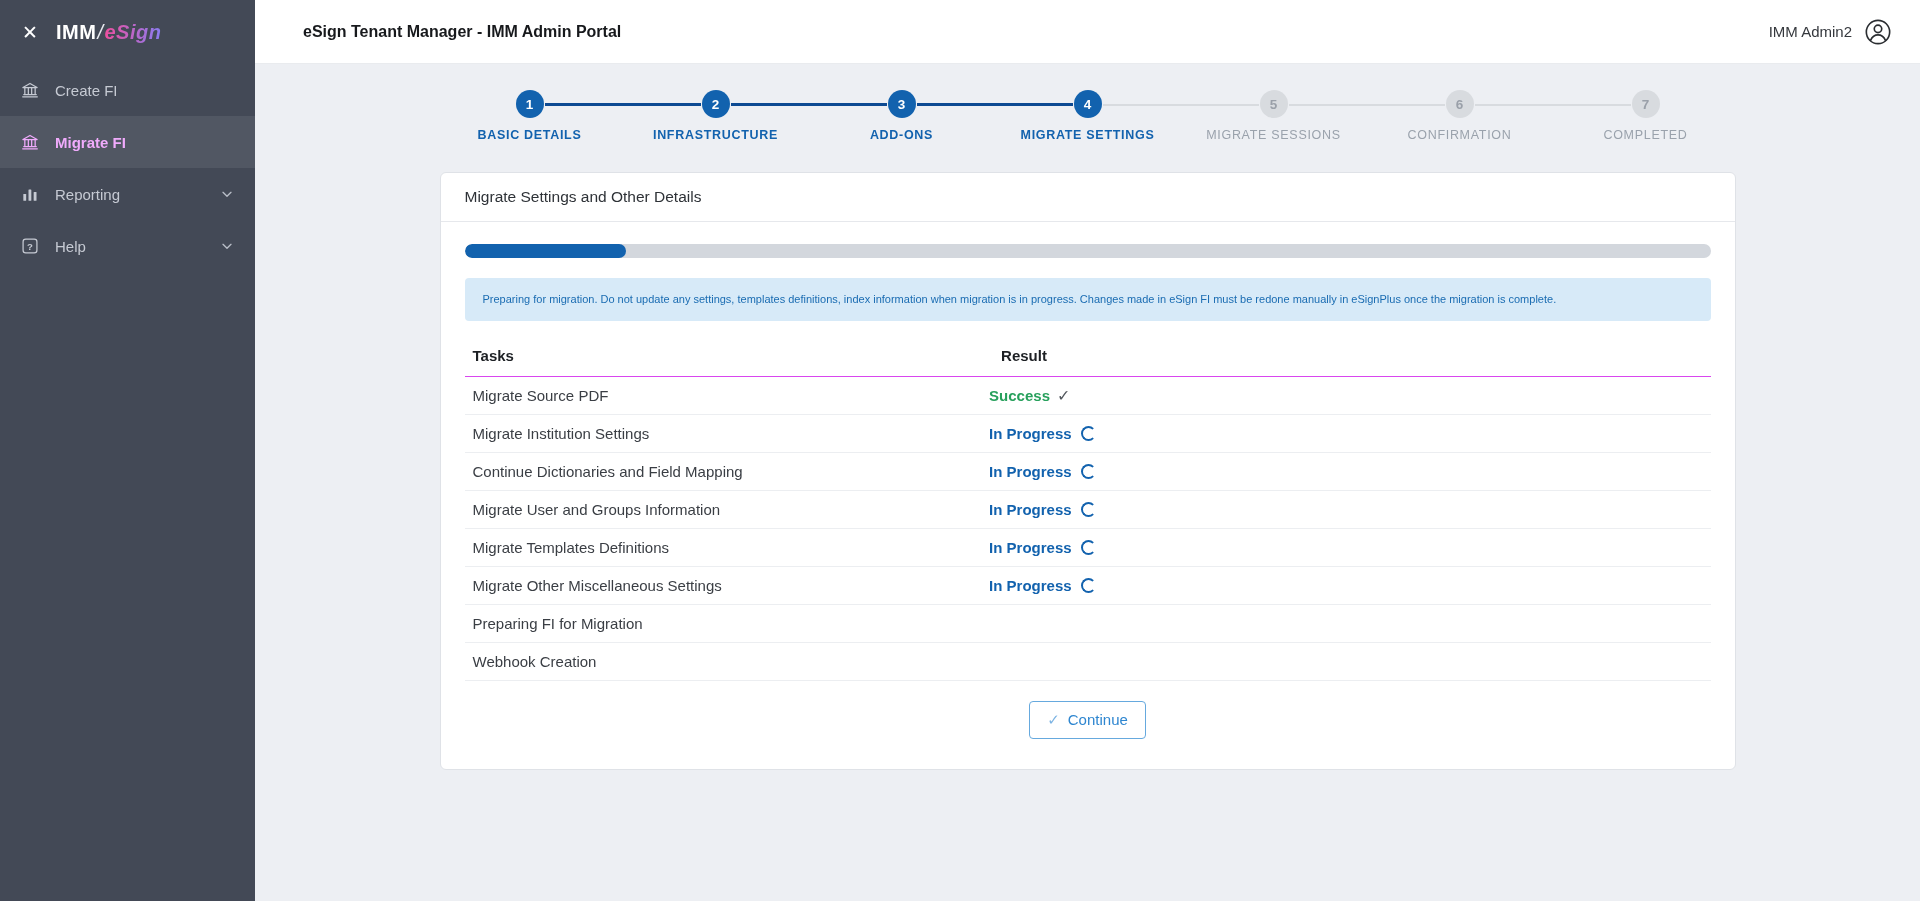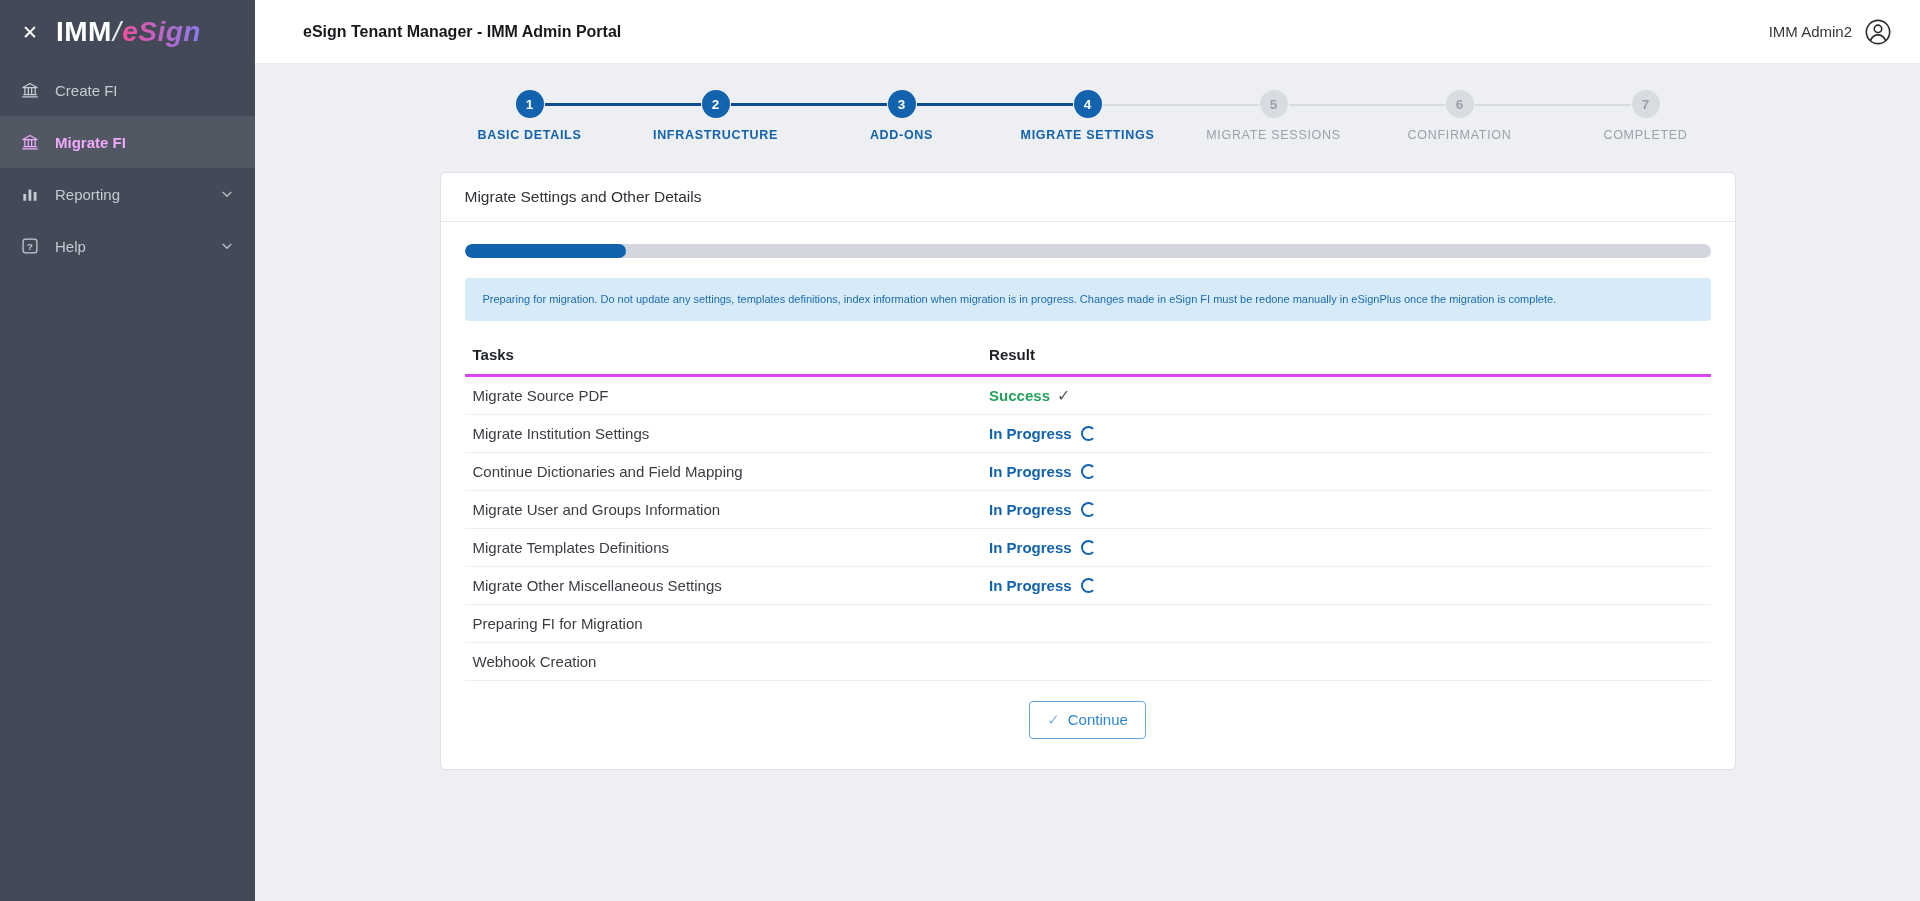--- a/index.html
+++ b/index.html
@@ -21,21 +21,21 @@
   }
   .logo-bar {
     height: 64px; flex: 0 0 64px;
     display: flex; align-items: center;
     padding: 0 20px; gap: 16px;
   }
   .close-icon {
     color: #ffffff; font-size: 19px; line-height: 1; cursor: pointer;
     width: 20px; text-align: center;
   }
-  .logo { font-size: 28px; letter-spacing: .5px; white-space: nowrap; }
+  .logo { font-size: 20px; letter-spacing: .5px; white-space: nowrap; }
   .logo-imm { color: #ffffff; font-weight: 700; }
   .logo-slash { color: #e9ebf0; font-weight: 400; font-style: italic; padding: 0 1px; }
   .logo-esign {
     font-weight: 700; font-style: italic;
     background: linear-gradient(90deg, var(--brand-pink,#ef4f9e), var(--brand-purple,#8a7cf0));
     -webkit-background-clip: text; background-clip: text;
     color: transparent;
   }
   .nav { display: flex; flex-direction: column; }
   .nav-item {
@@ -110,21 +110,21 @@
   .alert {
     margin-top: 20px;
     background: var(--alert-bg, #d7eaf8);
     color: var(--alert-text, #1a6cb2);
     padding: 13px 18px; border-radius: 4px;
     font-size: 11px; line-height: 1.5;
   }
 
   .table { margin-top: 14px; }
   .thead, .trow { display: grid; grid-template-columns: 42% 1fr; align-items: center; padding: 0 8px; }
-  .thead { font-weight: 700; font-size: 15px; color: #1d2024; height: 42px; border-bottom: 3px solid #d946ef; }
+  .thead { font-weight: 700; font-size: 15px; color: #1d2024; height: 42px; border-bottom: 1px solid #d946ef; gap: 12px; }
   .trow { height: 38px; border-bottom: 1px solid #eceef1; font-size: 15px; color: #3a3e44; }
   .tcell.result { display: flex; align-items: center; }
   .res-text.success { color: var(--success-green, #27a05c); font-weight: 700; }
   .res-text.progress { color: var(--accent-blue, #1262ae); font-weight: 700; }
   .check-icon { margin-left: 7px; color: #52575d; font-size: 16px; }
   .spinner {
     display: inline-block; width: 15px; height: 15px; margin-left: 9px;
     border: 2.5px solid var(--accent-blue, #1262ae);
     border-right-color: transparent; border-radius: 50%;
     animation: spin 1s linear infinite;

